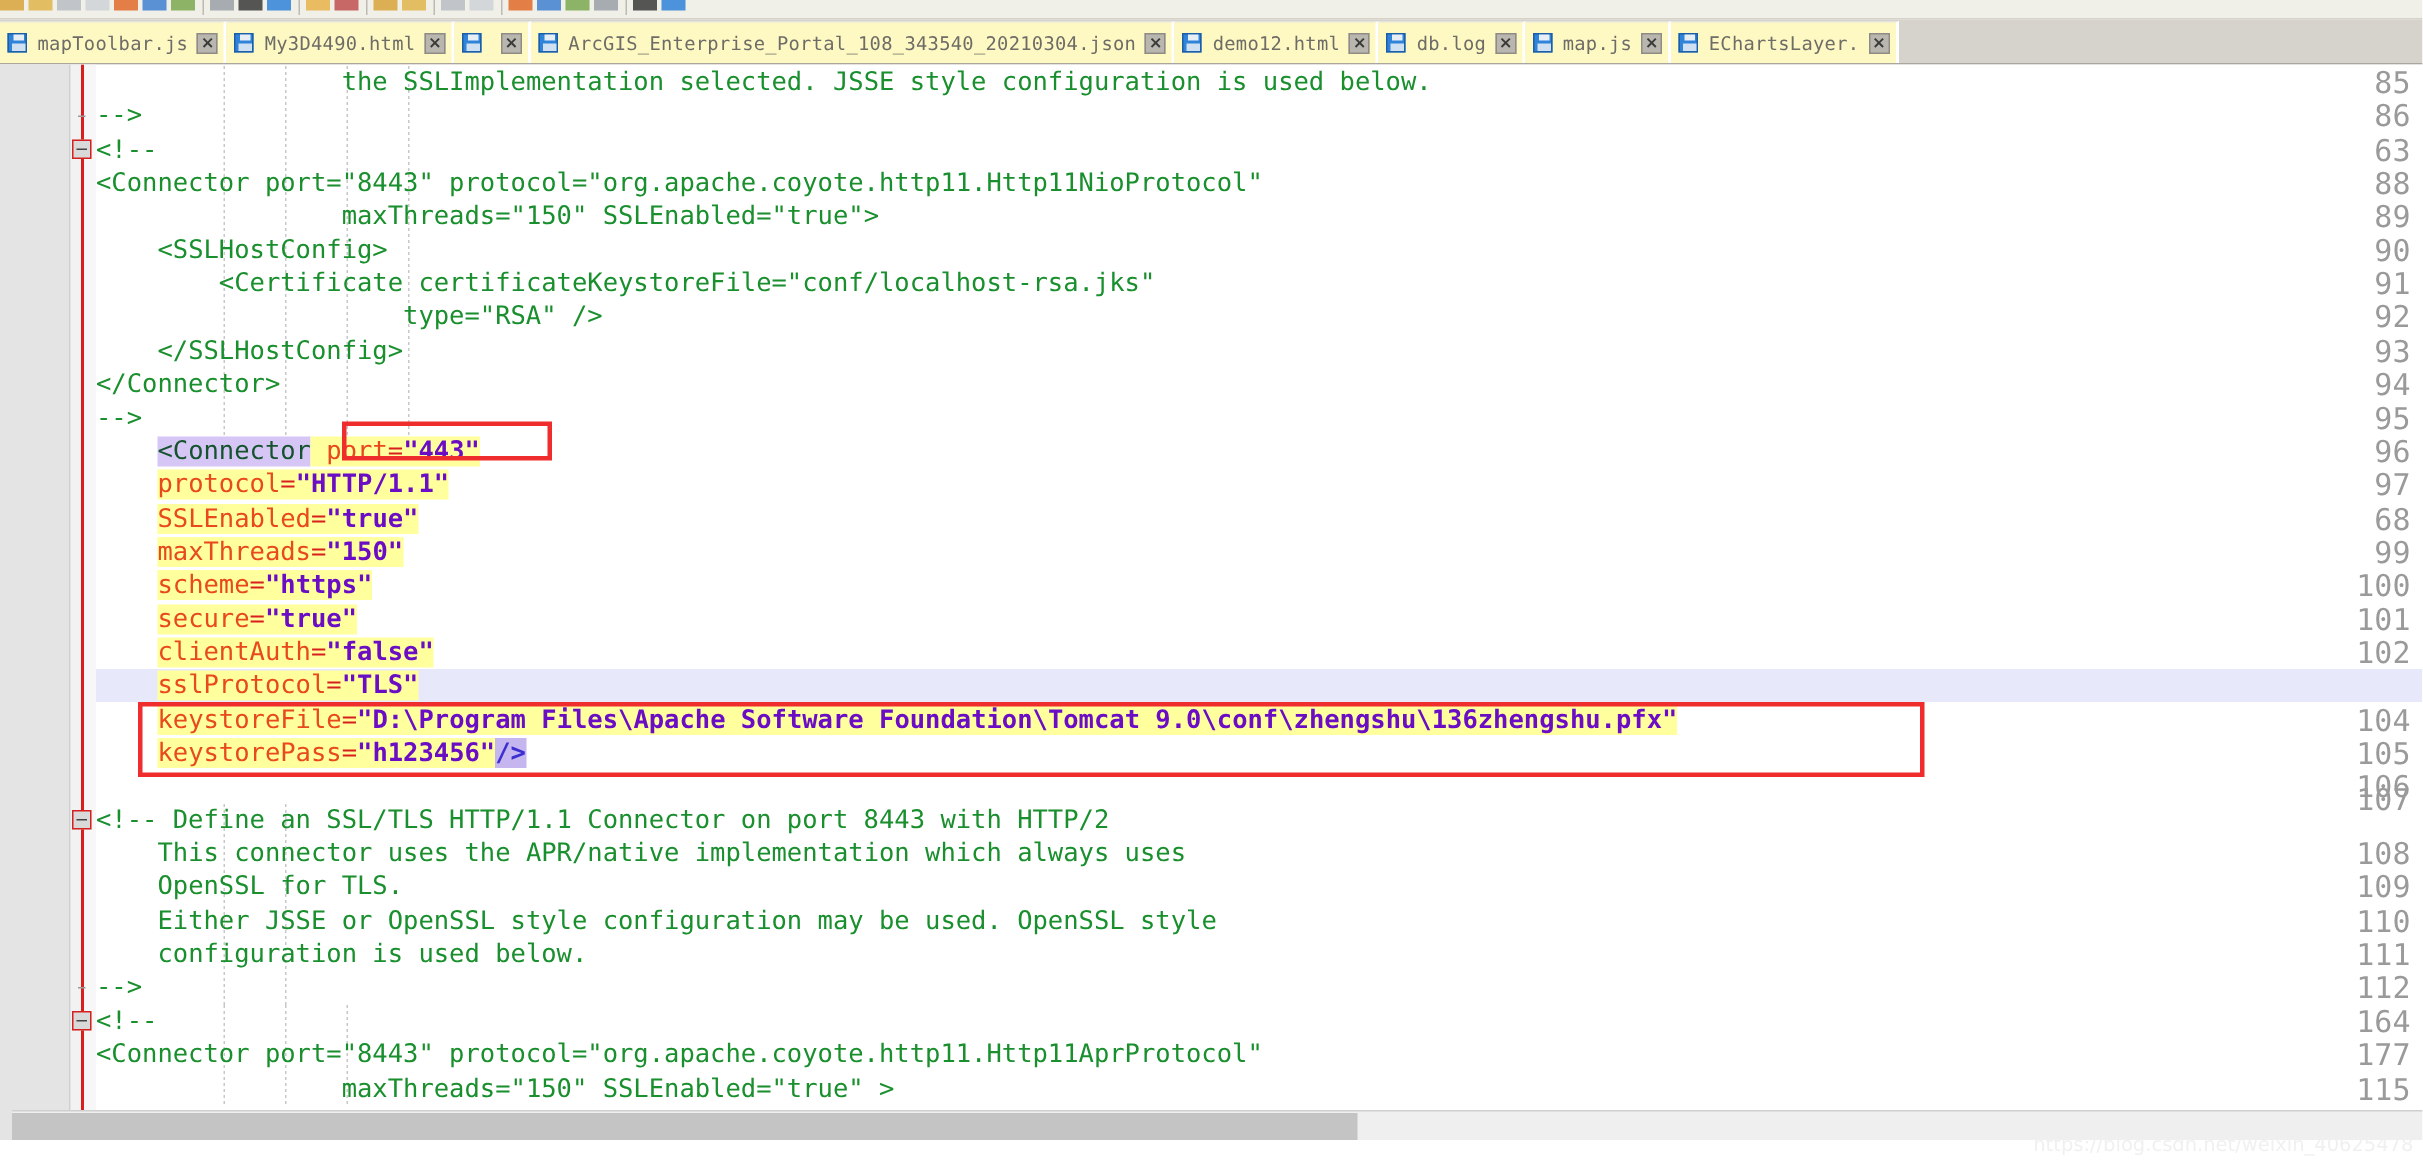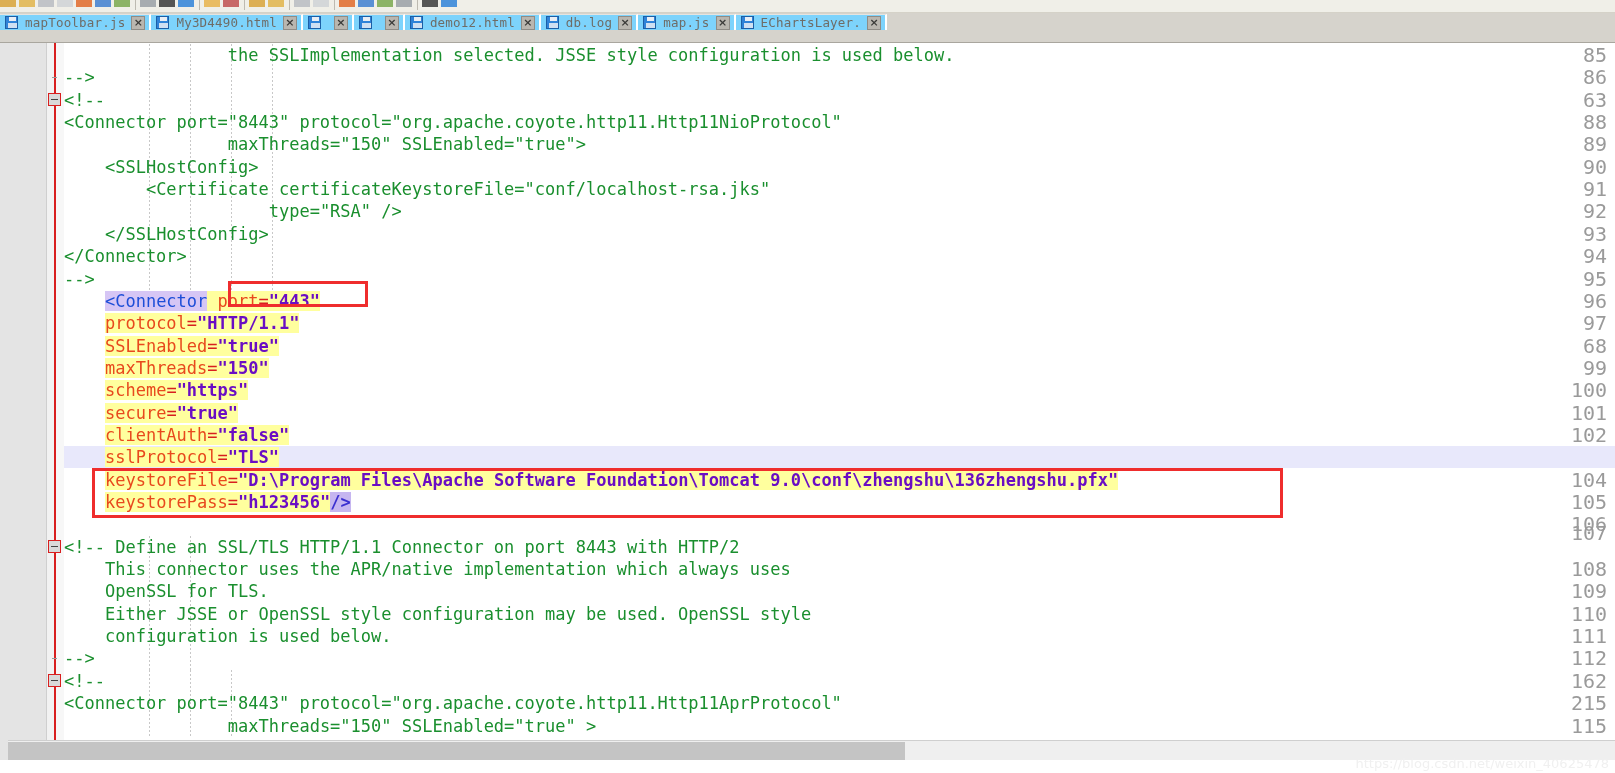--- a/index.html
+++ b/index.html
@@ -42,24 +42,24 @@
     position: absolute; top: 13px; left: 0;
     width: 1615px; height: 30px;
     background: #d6d3cc;
     white-space: nowrap;
     overflow: hidden;
     border-bottom: 1px solid #a9a69e;
   }
   .tab {
     display: inline-flex;
     align-items: center;
-    height: 16px;
+    height: 28px;
     margin: 1px 0 0 0;
     padding: 0 4px 0 5px;
-    background: #7dd3fc;
+    background: #fef9c3;
     border-right: 2px solid #ffffff;
     border-top: 1px solid #e6e4df;
     font-family: "DejaVu Sans Mono", monospace;
     font-size: 12.5px;
     color: #6e6c67;
     vertical-align: top;
   }
   .tab-icon {
     width: 13px; height: 13px;
     margin-right: 7px;
@@ -196,21 +196,21 @@
     width: 1px;
     background: #d0d0d0;
   }
 
   
   .t-comment { color: #1a8f2e; }
   .t-attr    { color: #e8491d; }
   .t-val     { color: #6a0dc4; font-weight: bold; }
   .t-eq      { color: #d81f1f; }
   .hl        { background: #ffff9e; }
-  .sel       { background: #d6c6f5; color: #1d4ed8; }
+  .sel       { background: #d6c6f5; color: #14532d; }
   .sel2      { background: #c6b6f0; color: #3b2fd0; font-weight: bold; }
 
   
   .annot {
     position: absolute;
     border: 3px solid #ef2d2d;
     pointer-events: none;
   }
 
   
@@ -262,20 +262,21 @@
         <span class="tab-close">×</span>
       </div><div class="tab">
         <span class="tab-icon"></span>
         <span class="tab-label">My3D4490.html</span>
         <span class="tab-close">×</span>
       </div><div class="tab">
         <span class="tab-icon"></span>
         <span class="tab-close">×</span>
       </div><div class="tab">
         <span class="tab-icon"></span>
+        <span class="tab-label">ArcGIS_Enterprise_Portal_108_343540_20210304.json</span>
         <span class="tab-close">×</span>
       </div><div class="tab">
         <span class="tab-icon"></span>
         <span class="tab-label">demo12.html</span>
         <span class="tab-close">×</span>
       </div><div class="tab">
         <span class="tab-icon"></span>
         <span class="tab-label">db.log</span>
         <span class="tab-close">×</span>
       </div><div class="tab">
@@ -318,22 +319,22 @@
         <div class="lnum" style="top: 403.3px;">103</div>
         <div class="lnum" style="top: 425.65px;">104</div>
         <div class="lnum" style="top: 448px;">105</div>
         <div class="lnum" style="top: 470.35px;">106</div>
         <div class="lnum" style="top: 479px;">107</div>
         <div class="lnum" style="top: 515.05px;">108</div>
         <div class="lnum" style="top: 537.4px;">109</div>
         <div class="lnum" style="top: 559.75px;">110</div>
         <div class="lnum" style="top: 582.1px;">111</div>
         <div class="lnum" style="top: 604.45px;">112</div>
-        <div class="lnum" style="top: 626.8px;">162</div>
-        <div class="lnum" style="top: 649.15px;">215</div>
+        <div class="lnum" style="top: 626.8px;">164</div>
+        <div class="lnum" style="top: 649.15px;">177</div>
         <div class="lnum" style="top: 671.5px;">115</div>
       </div>
     <div id="fold-content">
         <div class="folddash" style="top: 34.35px;"></div>
         <div class="foldbox" style="top: 49.7px;"></div>
         <div class="foldbox" style="top: 496.7px;"></div>
         <div class="folddash" style="top: 615.45px;"></div>
         <div class="foldbox" style="top: 630.8px;"></div>
       </div>
 

